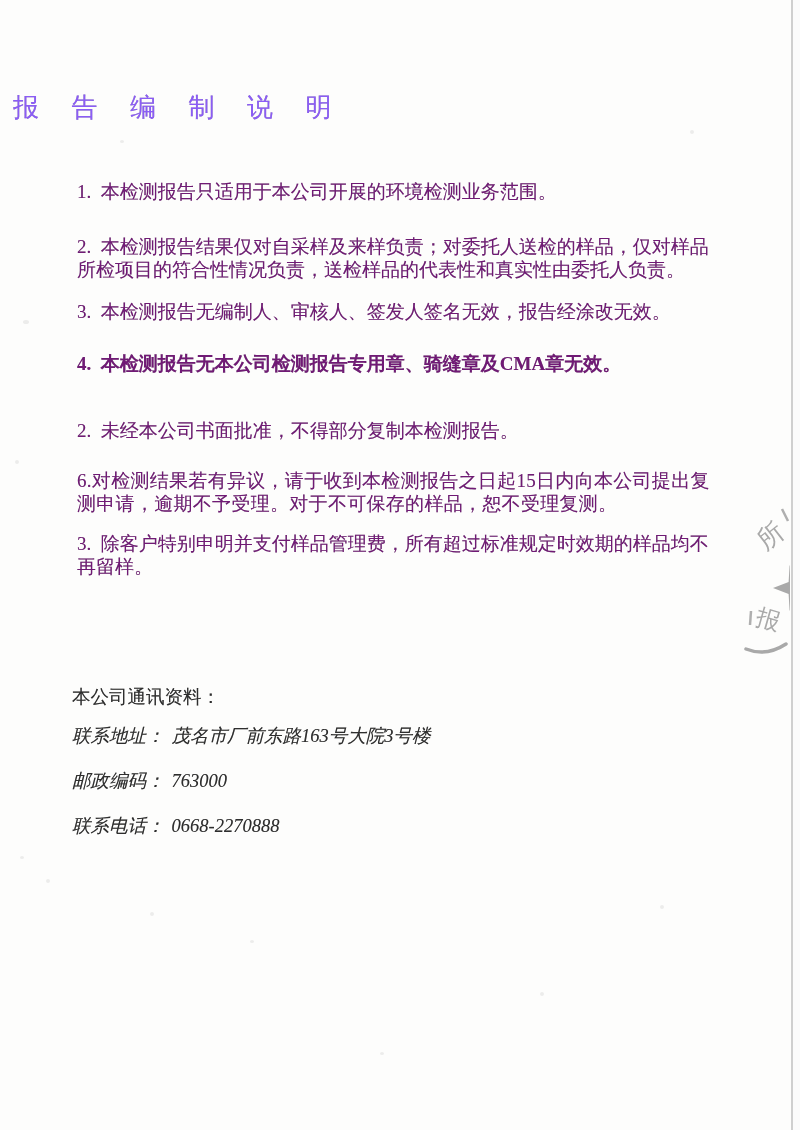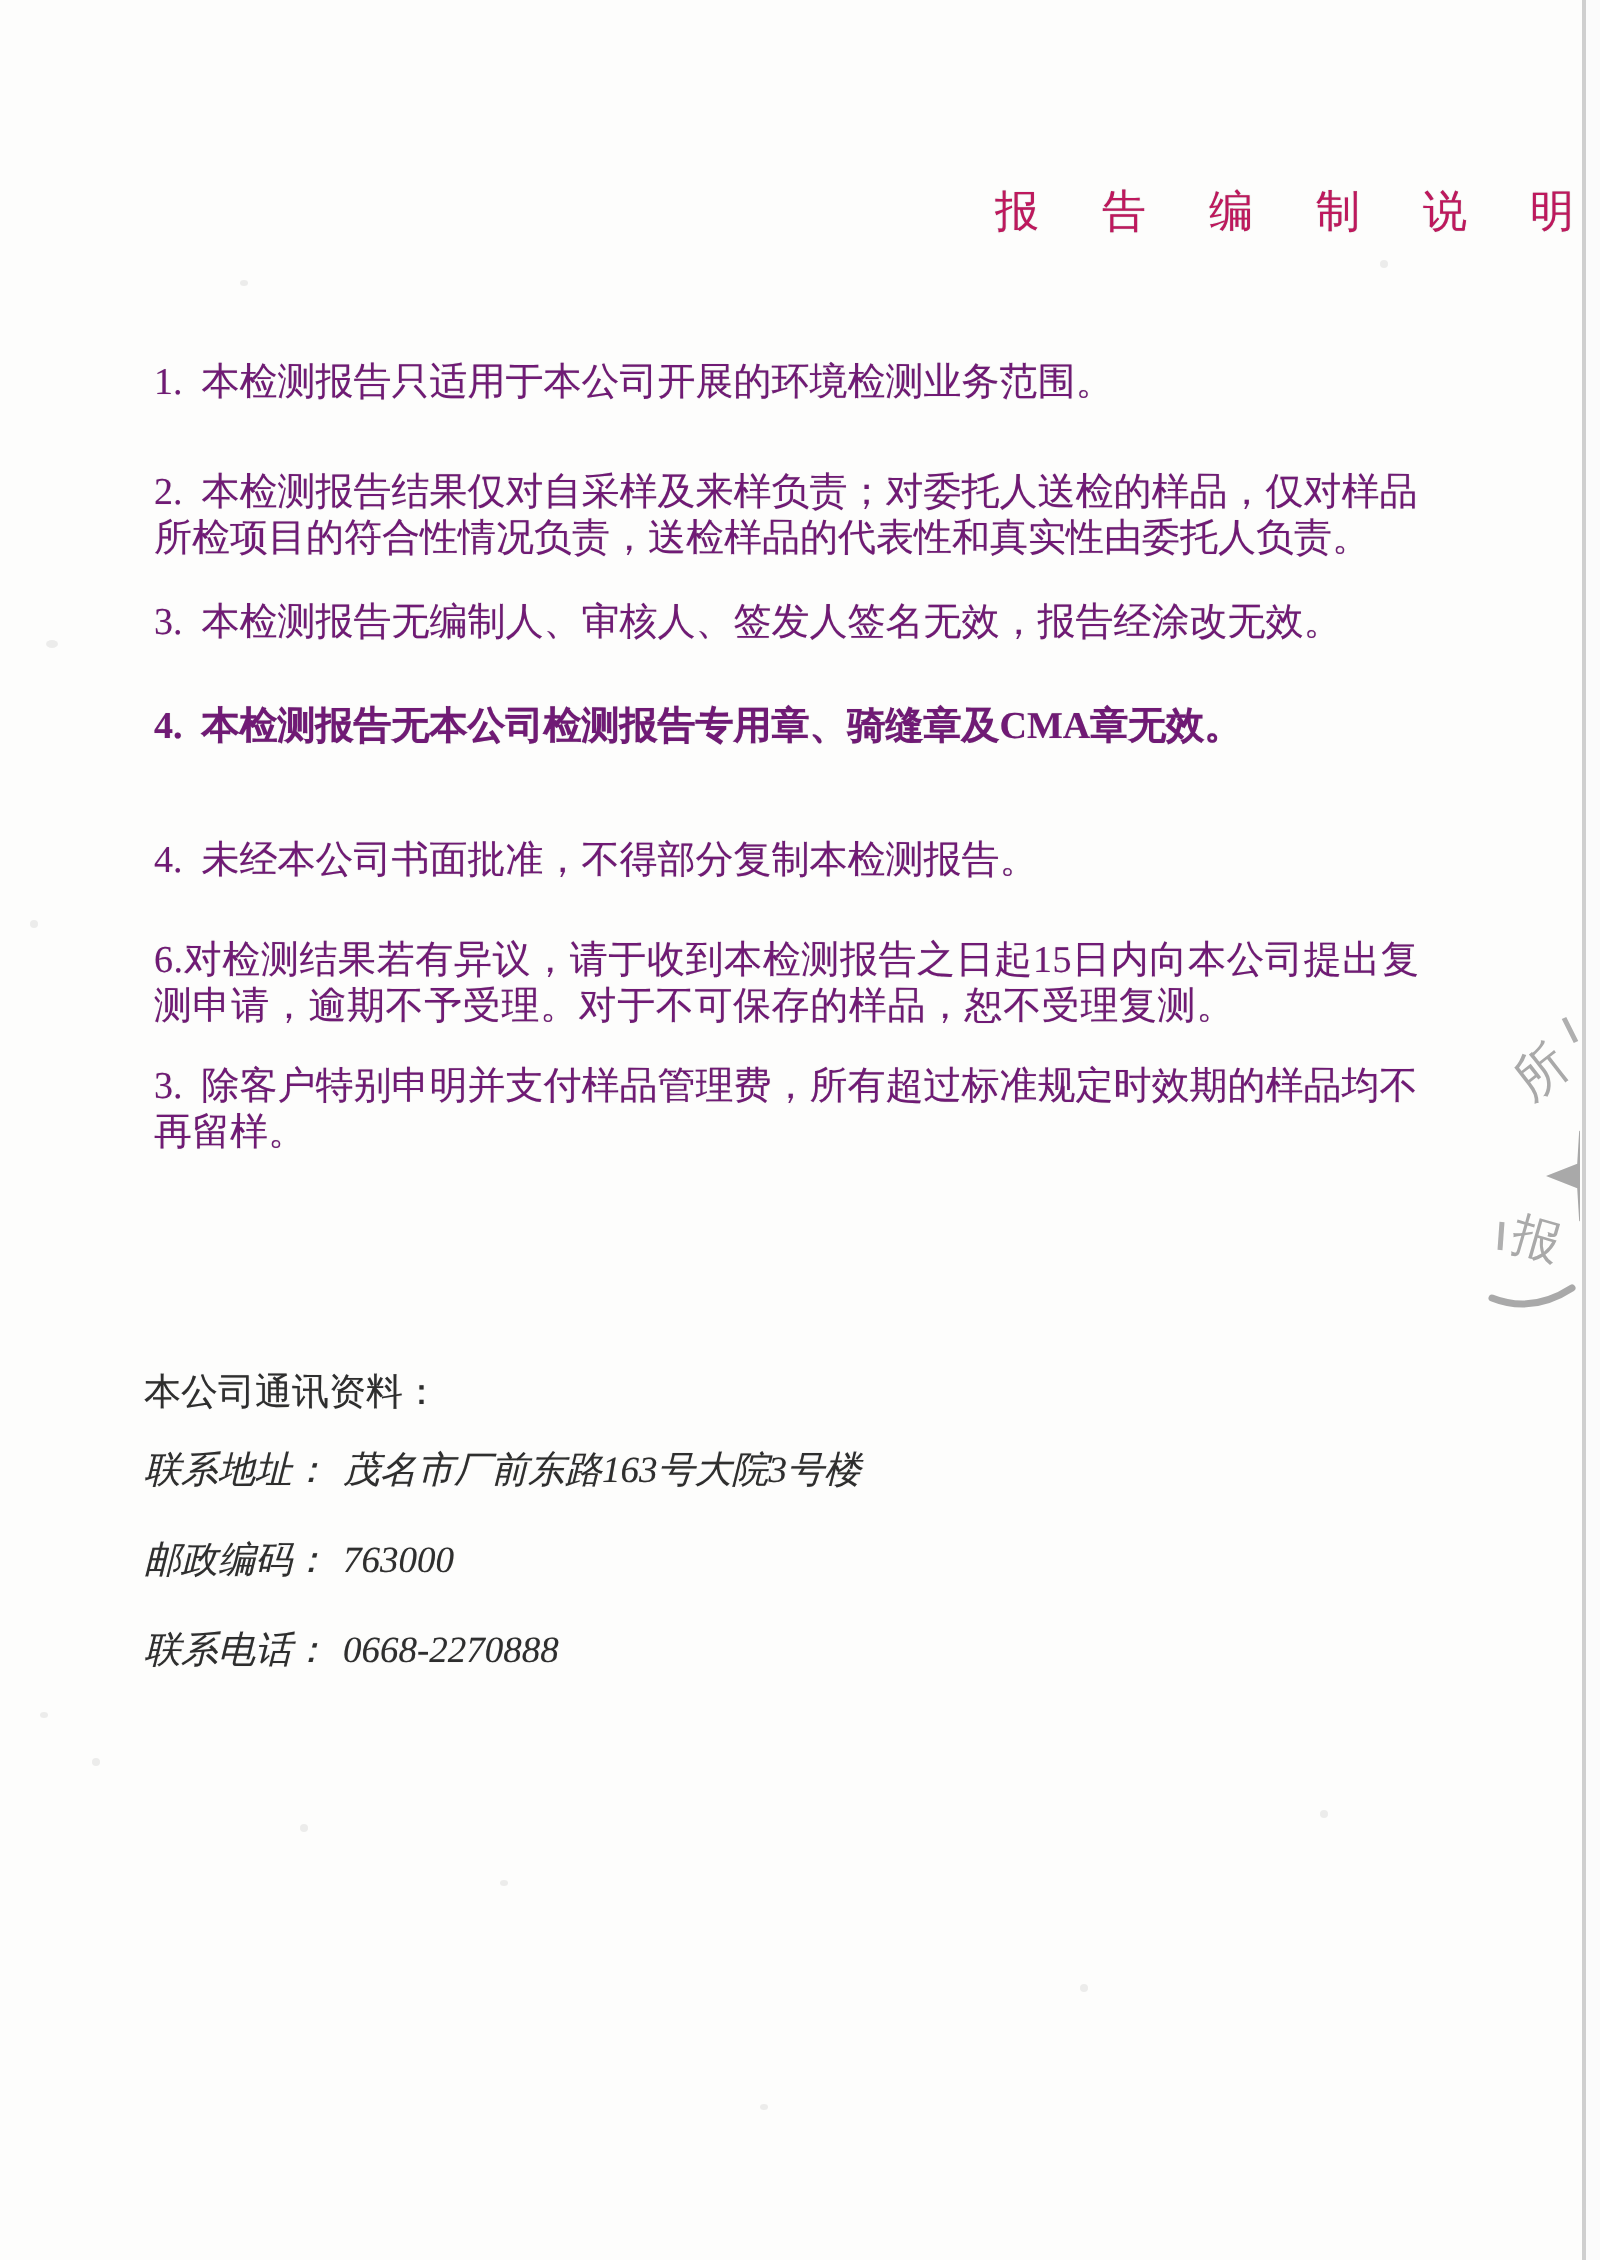--- a/index.html
+++ b/index.html
@@ -22,26 +22,26 @@
     background: #cfcfcf;
   }
   .edge-margin {
     position: absolute; left: 793px; top: 0;
     width: 7px; height: 1130px;
     background: #fbfbfb;
   }
   .doc-title {
     position: absolute; top: 76px; left: 0;
     width: 100%;
-    text-align: right;
-    font-size: 22px;
+    text-align: left;
+    font-size: 26px;
     line-height: 30px;
     letter-spacing: 13px;
     text-indent: 13px;
-    color: #be185d;
+    color: #8b5cf6;
     font-weight: 400;
     text-shadow: 0 0 0.5px rgba(90,90,90,0.5);
   }
   .items {
     position: absolute; top: 180px; left: 77px;
     width: 640px;
   }
   .item {
     margin: 0 0 29px 0;
     font-size: 19px;
@@ -88,21 +88,21 @@
 
 <div class="page">
 
   <h1 class="doc-title">报 告 编 制 说 明</h1>
 
   <div class="items">
     <p class="item">1.  本检测报告只适用于本公司开展的环境检测业务范围。</p>
     <p class="item">2.  本检测报告结果仅对自采样及来样负责；对委托人送检的样品，仅对样品所检项目的符合性情况负责，送检样品的代表性和真实性由委托人负责。</p>
     <p class="item">3.  本检测报告无编制人、审核人、签发人签名无效，报告经涂改无效。</p>
     <p class="item">4.  本检测报告无本公司检测报告专用章、骑缝章及CMA章无效。</p>
-    <p class="item">4.  未经本公司书面批准，不得部分复制本检测报告。</p>
+    <p class="item">2.  未经本公司书面批准，不得部分复制本检测报告。</p>
     <p class="item">6.对检测结果若有异议，请于收到本检测报告之日起15日内向本公司提出复测申请，逾期不予受理。对于不可保存的样品，恕不受理复测。</p>
     <p class="item">3.  除客户特别申明并支付样品管理费，所有超过标准规定时效期的样品均不再留样。</p>
   </div>
 
   <div class="contact">
     <p class="contact-heading">本公司通讯资料：</p>
     <p class="contact-line"><span>联系地址：</span><span class="value">茂名市厂前东路163号大院3号楼</span></p>
     <p class="contact-line"><span>邮政编码：</span><span class="value">763000</span></p>
     <p class="contact-line"><span>联系电话：</span><span class="value">0668-2270888</span></p>
   </div>

